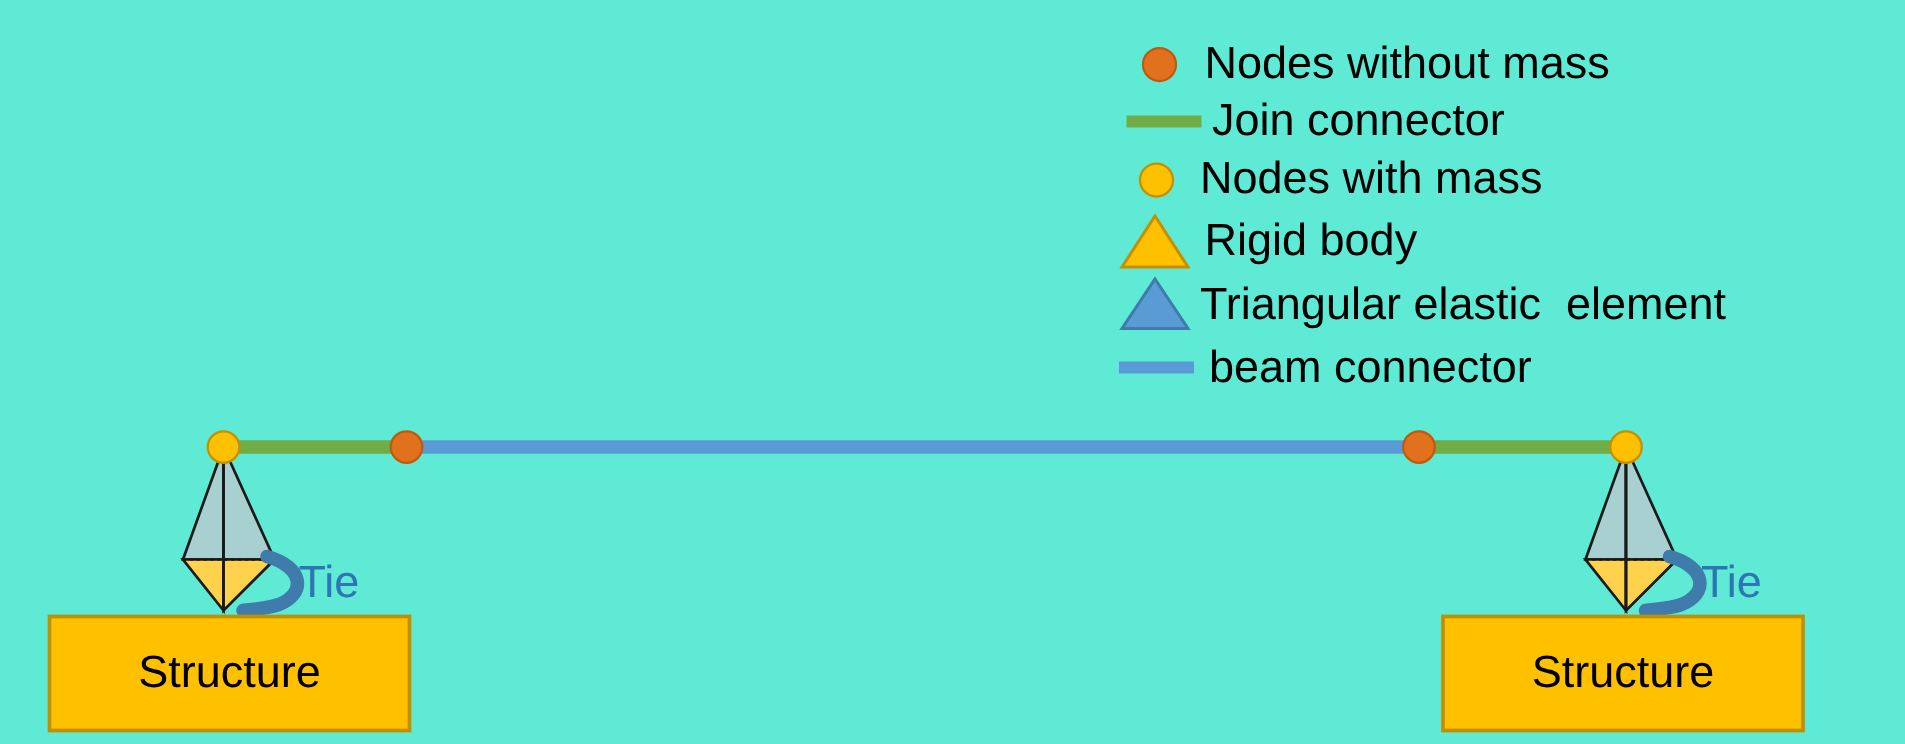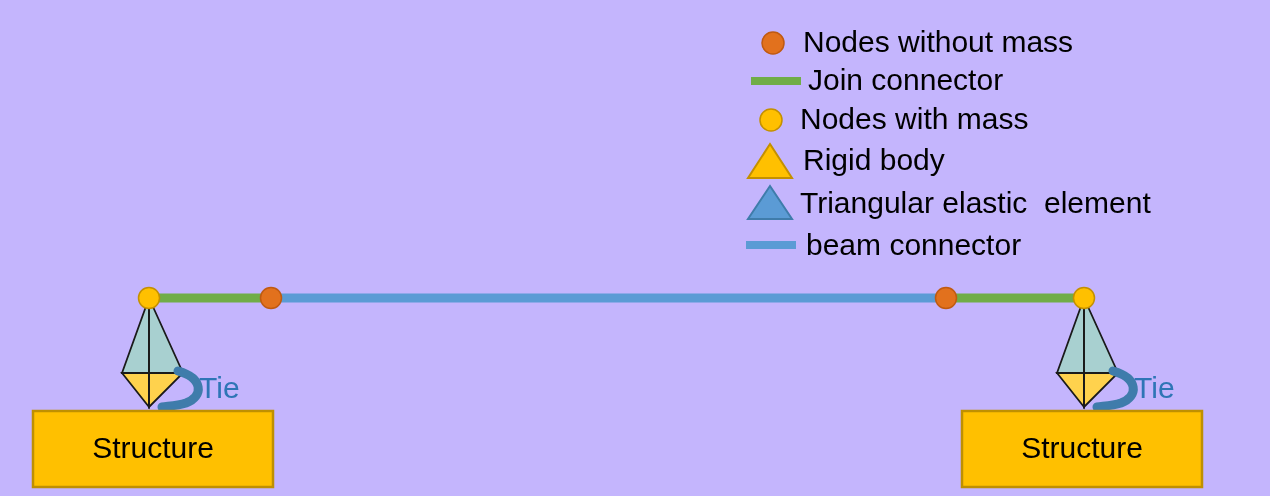--- a/index.html
+++ b/index.html
@@ -7,21 +7,21 @@
     padding: 0;
     background: #ffffff;
   }
   body {
     font-family: "Liberation Sans", sans-serif;
   }
   #canvas {
     position: relative;
     width: 1270px;
     height: 496px;
-    background: #c4b5fd;
+    background: #5eead4;
     overflow: hidden;
   }
   #diagram-svg {
     position: absolute;
     left: 0;
     top: 0;
     width: 1270px;
     height: 496px;
   }
   .legend-label {

